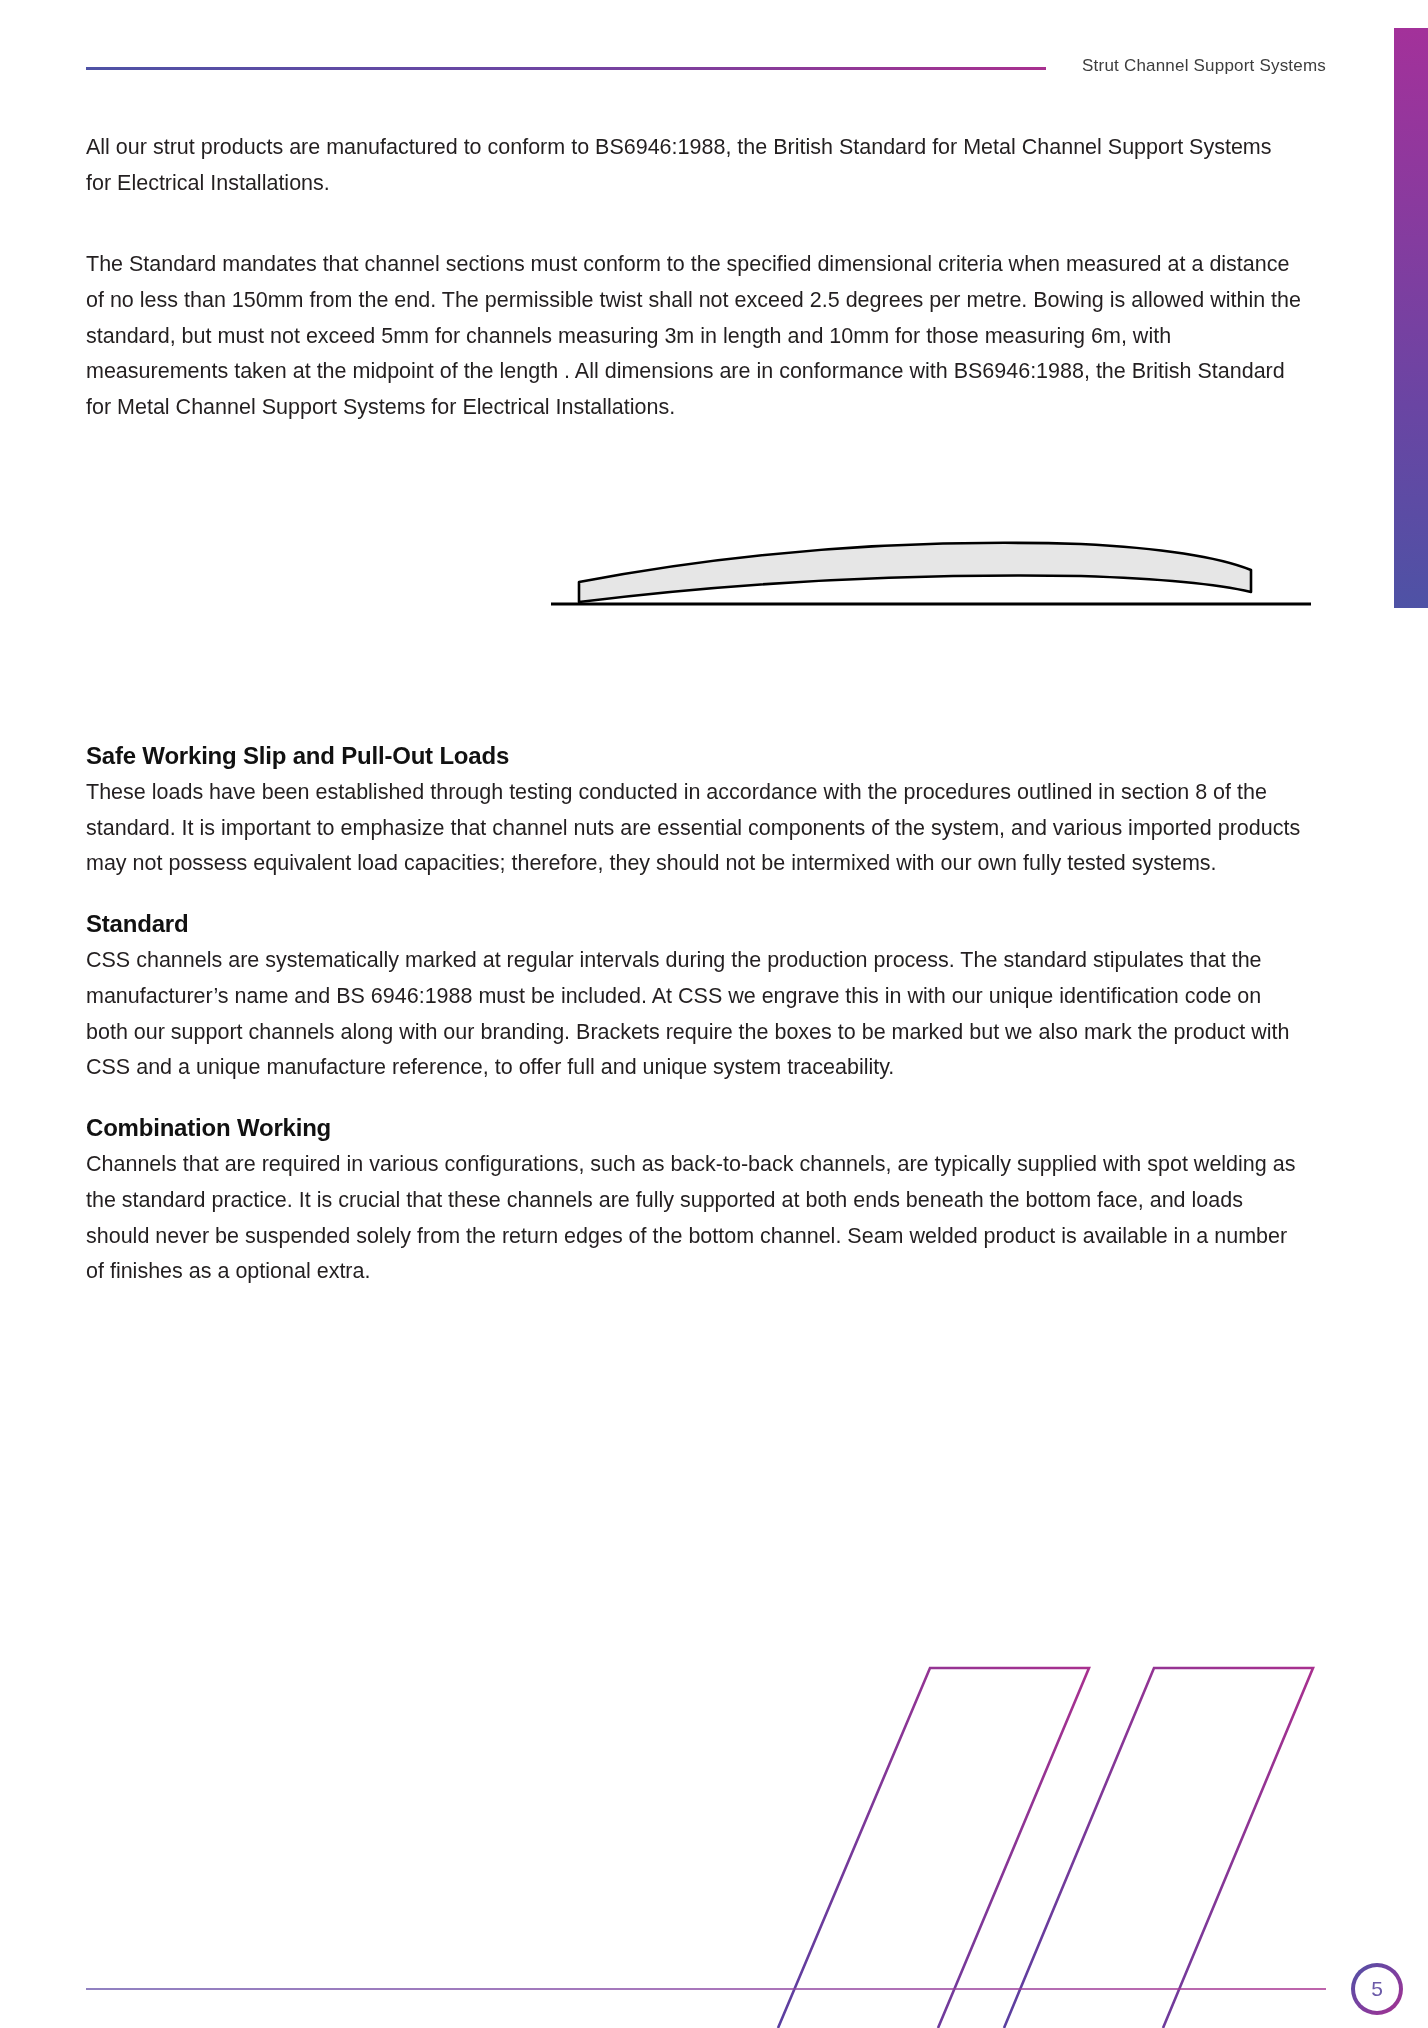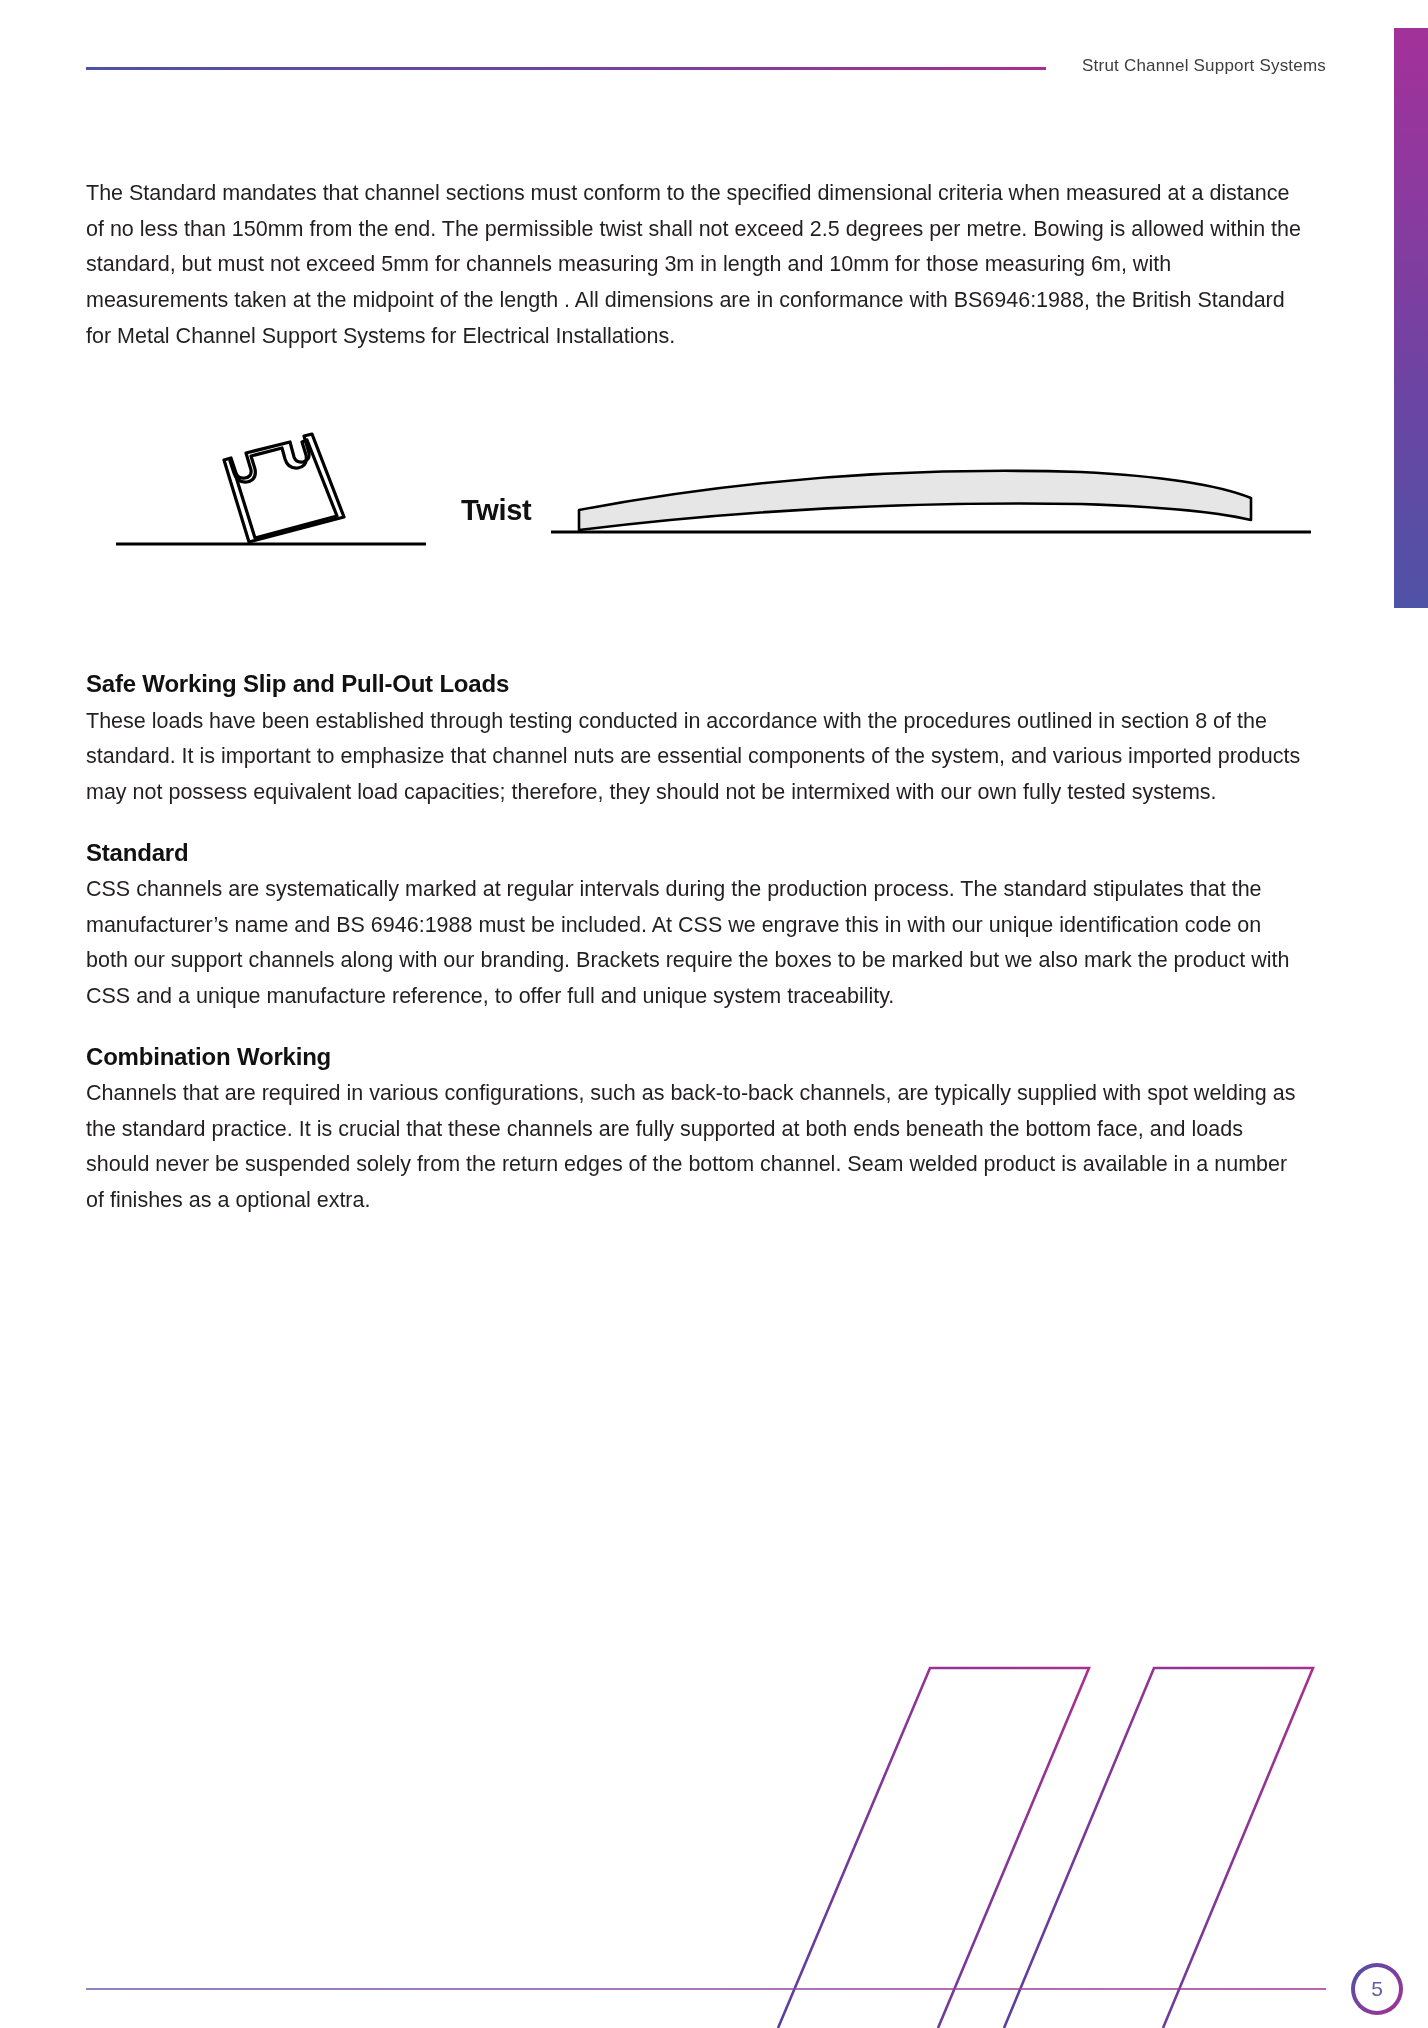--- a/index.html
+++ b/index.html
@@ -171,66 +171,28 @@
   <div class="edge-bar"></div>
 
   <div class="header">
     <div class="header-rule"></div>
     <div class="header-title">Strut Channel Support Systems</div>
   </div>
 
   <div class="content">
 
 
+    <p class="body-text">All our strut products are manufactured to conform to BS6946:1988, the British Standard for Metal Channel Support Systems for Electrical Installations.</p>
 
     <div class="block">
       <p class="body-text">The Standard mandates that channel sections must conform to the specified dimensional criteria when measured at a distance of no less than 150mm from the end. The permissible twist shall not exceed 2.5 degrees per metre. Bowing is allowed within the standard, but must not exceed 5mm for channels measuring 3m in length and 10mm for those measuring 6m, with measurements taken at the midpoint of the length . All dimensions are in conformance with BS6946:1988, the British Standard for Metal Channel Support Systems for Electrical Installations.</p>
     </div>
 
     <div class="figures">
 
-      <div class="fig fig-twist">
-        <svg width="420" height="140" viewBox="0 0 420 140">
-          <g fill="none" stroke="#000000" stroke-width="3.2" stroke-linejoin="round" stroke-linecap="round">
-
-            <path d="M 108 48
-                     L 133 130
-                     L 228 105
-                     L 196 22
-                     L 188 24
-                     L 193 41
-                     Q 194 48 187 50
-                     Q 180 51 178 45
-                     L 174 30
-                     L 130 41
-                     L 135 58
-                     Q 136 65 129 66
-                     Q 122 67 120 61
-                     L 115 46 Z"></path>
-
-            <path d="M 116 52
-                     L 139 126
-                     L 221 104
-                     L 191 28
-                     L 186 30
-                     L 190 43
-                     Q 192 54 182 56
-                     Q 172 57 169 47
-                     L 166 36
-                     L 135 44
-                     L 139 57
-                     Q 141 68 131 70
-                     Q 121 71 118 61
-                     L 114 49"></path>
-          </g>
-
-          <line x1="0" y1="132" x2="310" y2="132" stroke="#000000" stroke-width="3.2"></line>
-        </svg>
-        <div class="fig-label fig-label-twist">Twist</div>
-      </div>
 
       <div class="fig fig-bow">
         <svg width="760" height="140" viewBox="0 0 760 140">
 
           <path d="M 28 118
                    L 28 98
                    Q 270 52 530 60
                    Q 650 66 700 86
                    L 700 108
                    Q 650 96 530 92

